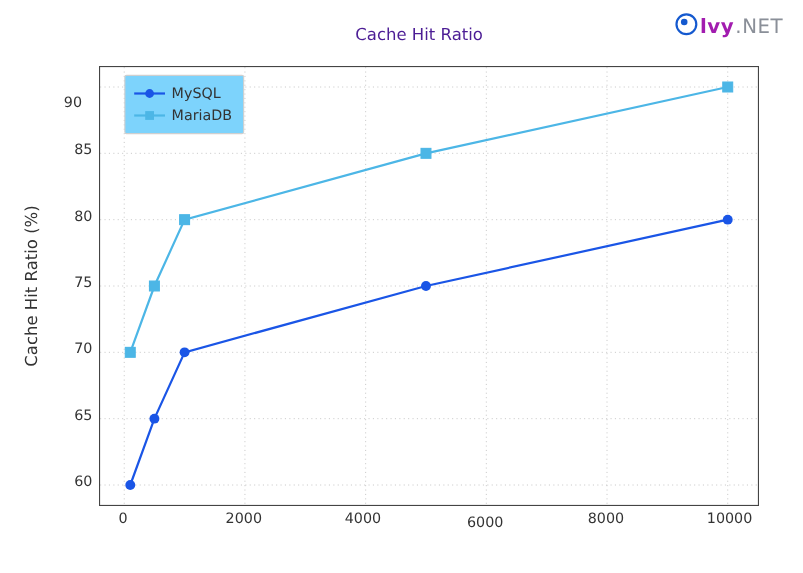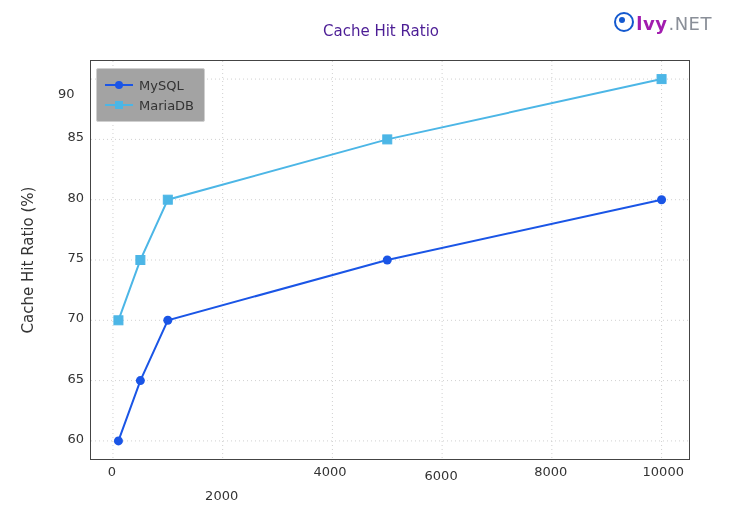--- a/index.html
+++ b/index.html
@@ -101,23 +101,23 @@
     justify-content: center;
   }
   .ylabel > span {
     transform: rotate(-90deg);
     white-space: nowrap;
     font-size: 15px;
   }
 
   .legend {
     position: absolute;
-    left: 96px;
+    left: 113px;
     top: 68px;
-    background: #a3a3a3;
+    background: #7dd3fc;
     border: 1px solid #cfcfcf;
     border-radius: 2px;
     padding: 6px 10px 6px 8px;
     font-size: 13px;
   }
   .legend-row {
     display: flex;
     align-items: center;
     gap: 6px;
     height: 20px;
@@ -190,21 +190,21 @@
           <rect x="44.87614678899083" y="194.5" width="9" height="9" class="marker2"></rect>
           <rect x="72.30733944954129" y="134.1969696969697" width="9" height="9" class="marker2"></rect>
           <rect x="291.75688073394497" y="73.89393939393943" width="9" height="9" class="marker2"></rect>
           <rect x="566.0688073394496" y="13.590909090909065" width="9" height="9" class="marker2"></rect>
         </g>
     </svg>
   </div>
 
   <div id="tick-layer">
       <div class="tick-label" style="left: 93.945px; top: 464px; width: 36px; text-align: center;">0</div>
-      <div class="tick-label" style="left: 203.67px; top: 464px; width: 36px; text-align: center; margin-top: 24px;">2000</div>
+      <div class="tick-label" style="left: 203.67px; top: 464px; width: 36px; text-align: center;">2000</div>
       <div class="tick-label" style="left: 313.394px; top: 464px; width: 36px; text-align: left;">4000</div>
       <div class="tick-label" style="left: 423.119px; top: 468px; width: 36px; text-align: center;">6000</div>
       <div class="tick-label" style="left: 532.844px; top: 464px; width: 36px; text-align: center;">8000</div>
       <div class="tick-label" style="left: 642.569px; top: 464px; width: 36px; text-align: center;">10000</div>
       <div class="tick-label" style="left: 58px; top: 430.909px; width: 26px; text-align: right;">60</div>
       <div class="tick-label" style="left: 58px; top: 370.606px; width: 26px; text-align: right;">65</div>
       <div class="tick-label" style="left: 58px; top: 310.303px; width: 26px; text-align: right;">70</div>
       <div class="tick-label" style="left: 58px; top: 250px; width: 26px; text-align: right;">75</div>
       <div class="tick-label" style="left: 58px; top: 189.697px; width: 26px; text-align: right;">80</div>
       <div class="tick-label" style="left: 58px; top: 129.394px; width: 26px; text-align: right;">85</div>

